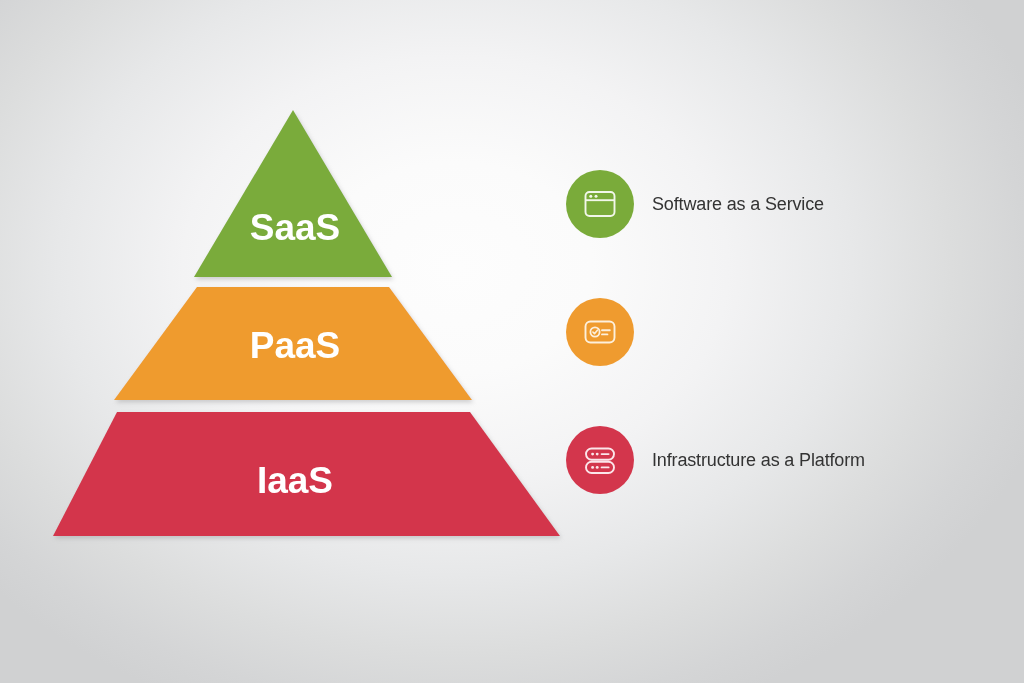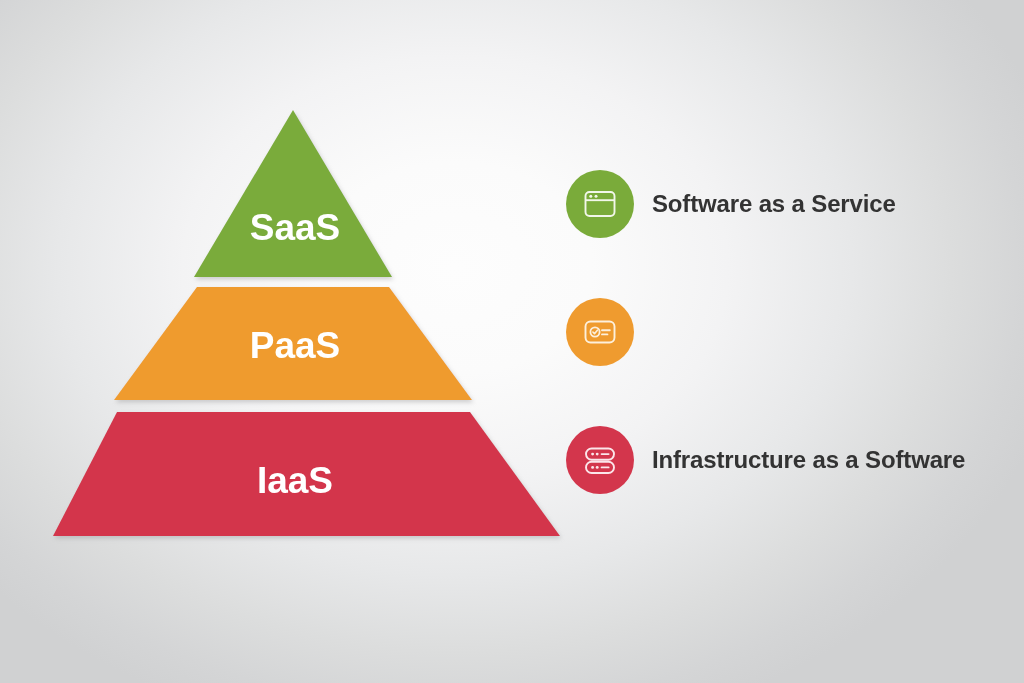--- a/index.html
+++ b/index.html
@@ -62,22 +62,22 @@
     min-width: 68px;
     border-radius: 50%;
     display: flex;
     align-items: center;
     justify-content: center;
   }
   .legend-badge svg { display: block; }
 
   .legend-label {
     margin-left: 18px;
-    font-size: 24px;
-    font-weight: bold;
+    font-size: 18px;
+    font-weight: normal;
     color: #333333;
     letter-spacing: -0.15px;
     white-space: nowrap;
     line-height: 1;
   }
 
   .seg-text {
     font-weight: bold;
     fill: #ffffff;
   }
@@ -143,17 +143,17 @@
           <circle cx="11.6" cy="13.1" r="1.45" fill="#fbe6ea"></circle>
           <circle cx="16.2" cy="13.1" r="1.45" fill="#fbe6ea"></circle>
           <line x1="20.6" y1="13.1" x2="27.6" y2="13.1" stroke="#fbe6ea" stroke-width="1.9" stroke-linecap="round"></line>
 
           <rect x="5" y="20.8" width="28" height="11.2" rx="5.6" ry="5.6" fill="none" stroke="#fbe6ea" stroke-width="1.9"></rect>
           <circle cx="11.6" cy="26.4" r="1.45" fill="#fbe6ea"></circle>
           <circle cx="16.2" cy="26.4" r="1.45" fill="#fbe6ea"></circle>
           <line x1="20.6" y1="26.4" x2="27.6" y2="26.4" stroke="#fbe6ea" stroke-width="1.9" stroke-linecap="round"></line>
         </svg>
       </div>
-      <div class="legend-label">Infrastructure as a Software</div>
+      <div class="legend-label">Infrastructure as a Platform</div>
     </div>
 
   </div>
 </div>
 
 </body></html>

